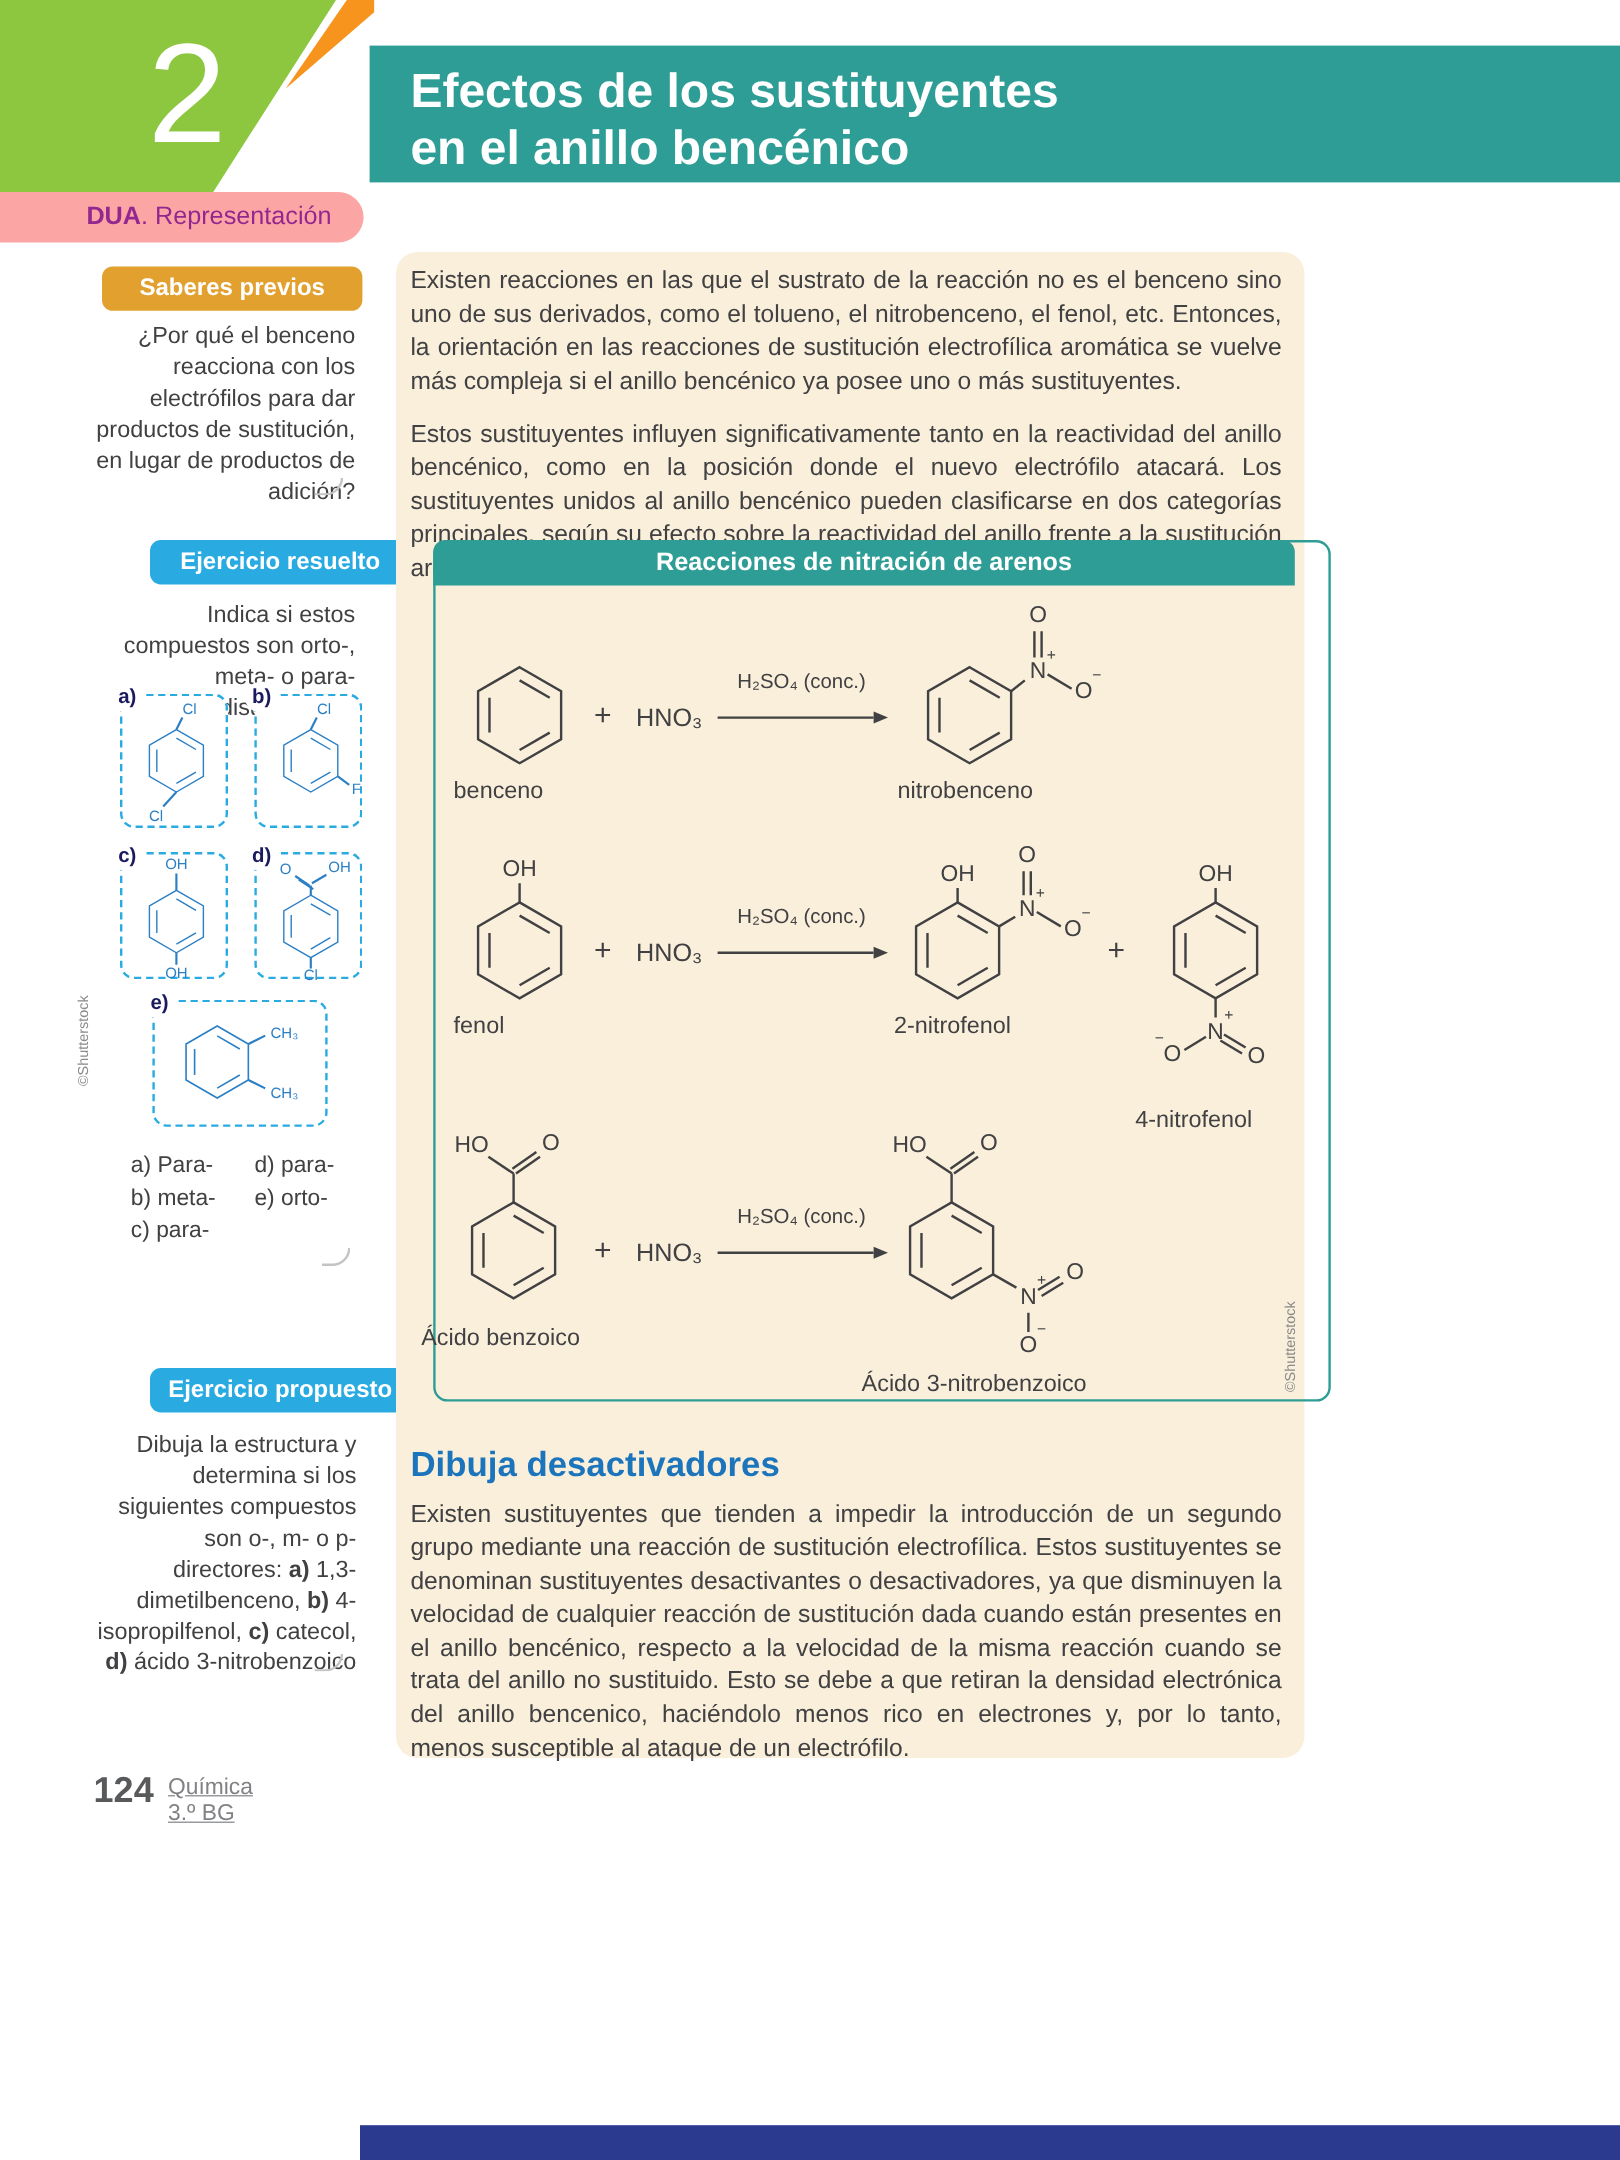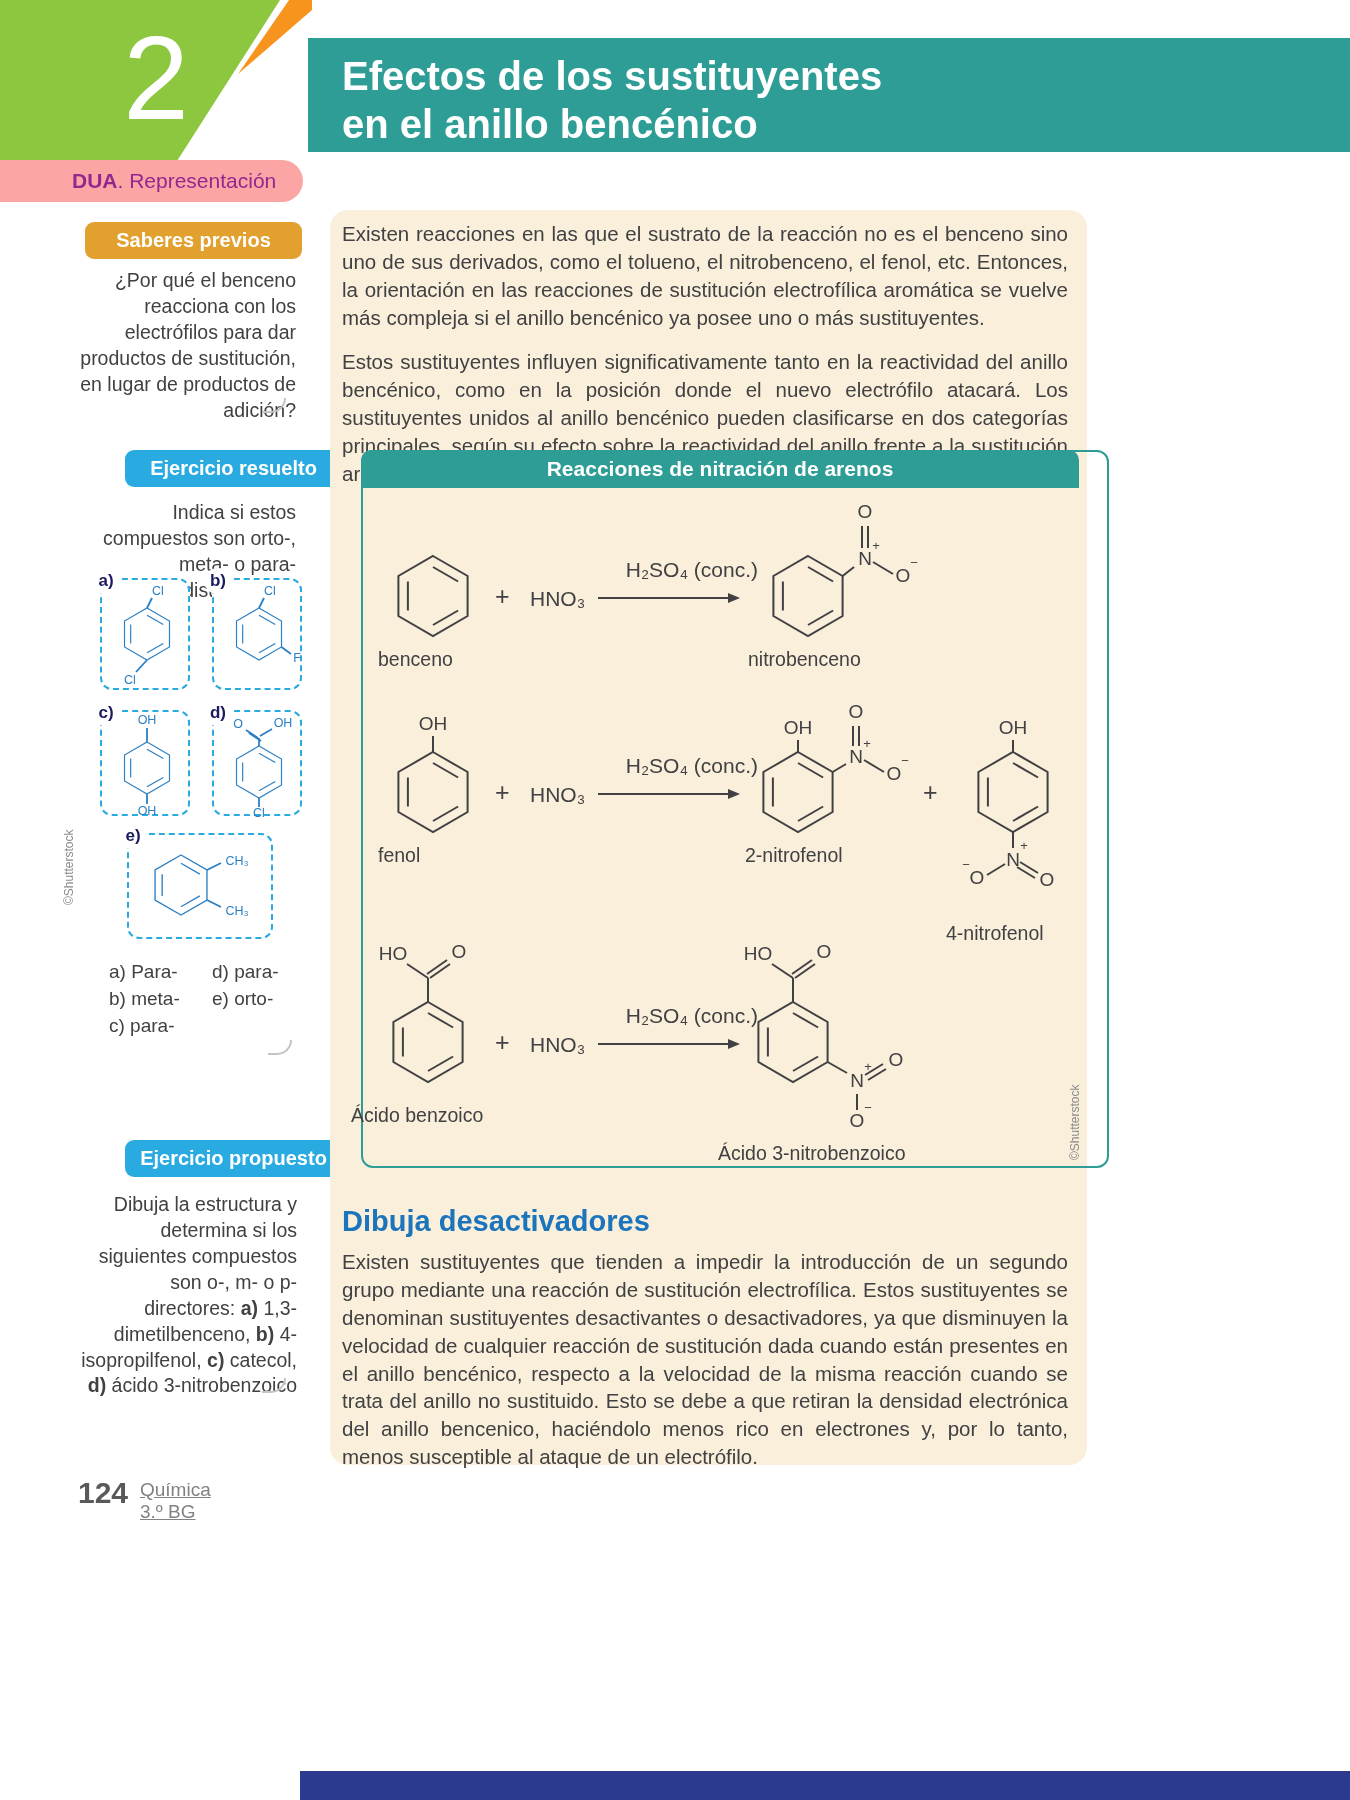--- a/index.html
+++ b/index.html
@@ -36,21 +36,21 @@
   .cream { position:absolute; left:330px; top:210px; width:757px; height:1255px; background:#f9efdb; border-radius:18px; }
   .para { position:absolute; font-size:20.5px; line-height:1.36; color:#414042; text-align:justify; }
   .section-heading { position:absolute; font-size:29px; font-weight:bold; color:#1c75bc; }
 
   .rxn-box { position:absolute; left:15px; top:240px; width:748px; height:718px;
              border:2px solid #2e9d95; border-radius:12px;margin-left:16px; }
   .rxn-header { position:absolute; left:-2px; top:-2px; width:718px; height:38px; background:#2e9d95;
                 border-radius:10px 10px 0 0; color:#fff; font-size:21px; font-weight:bold; text-align:center; line-height:38px; }
   .plus { position:absolute; font-size:25px; color:#414042; line-height:26px; }
   .formula { position:absolute; font-size:21px; color:#414042; }
-  .cond { position:absolute; font-size:21px; color:#414042; text-align:right; }
+  .cond { position:absolute; font-size:17px; color:#414042; text-align:center; }
   .mol-label { position:absolute; font-size:19.5px; color:#414042; text-align:left; }
   .arrow { position:absolute; }
 
   
   .struct { stroke:#414042; stroke-width:2; fill:none; position:absolute; }
   .struct text { fill:#414042; stroke:none; font-family:"Liberation Sans", sans-serif; font-size:19px; text-anchor:middle; }
   .struct text.sup { font-size:13px; }
   .bstruct { stroke:#2b7fc4; stroke-width:1.8; fill:none; position:absolute; left:0; top:0; }
   .bstruct text { fill:#2b7fc4; stroke:none; font-family:"Liberation Sans", sans-serif; font-size:12.5px; text-anchor:middle; }
 

